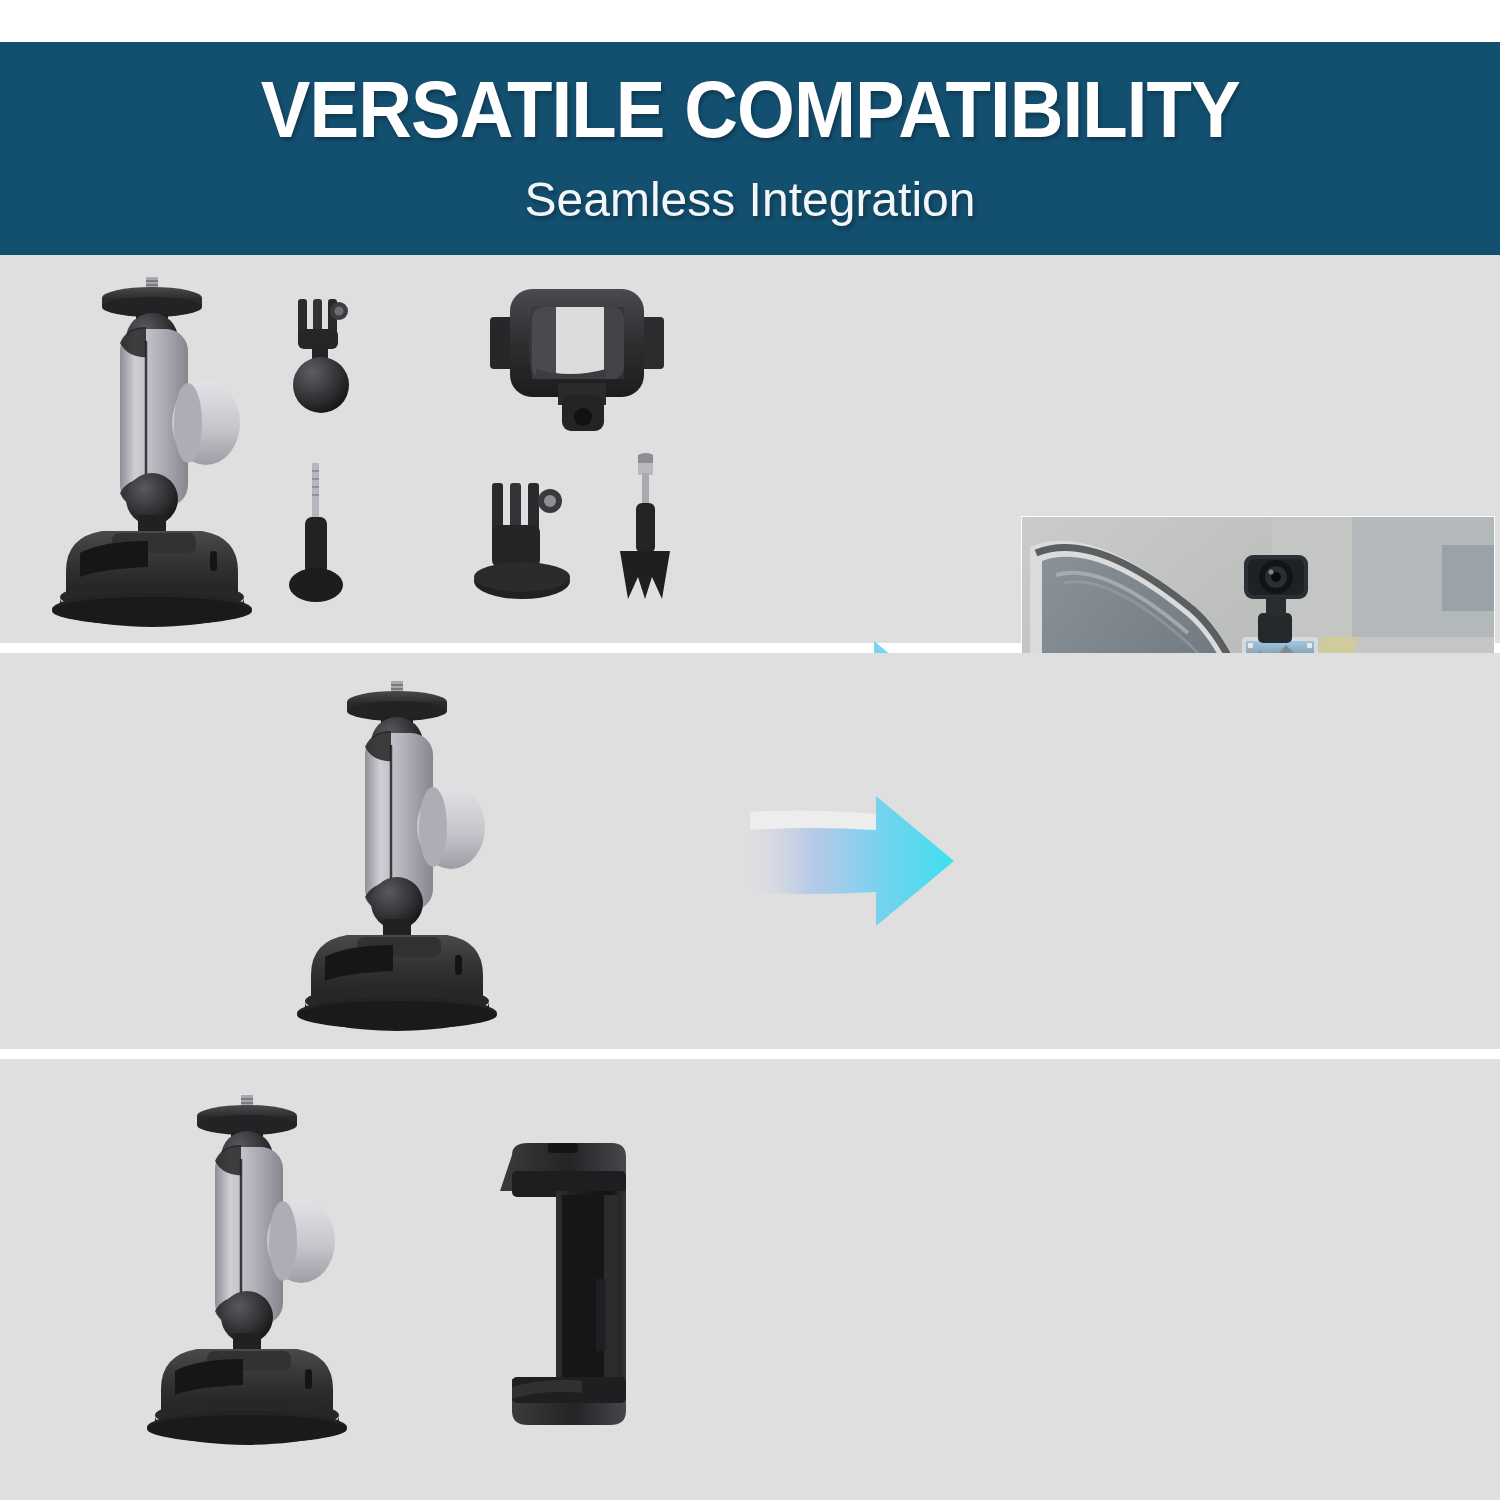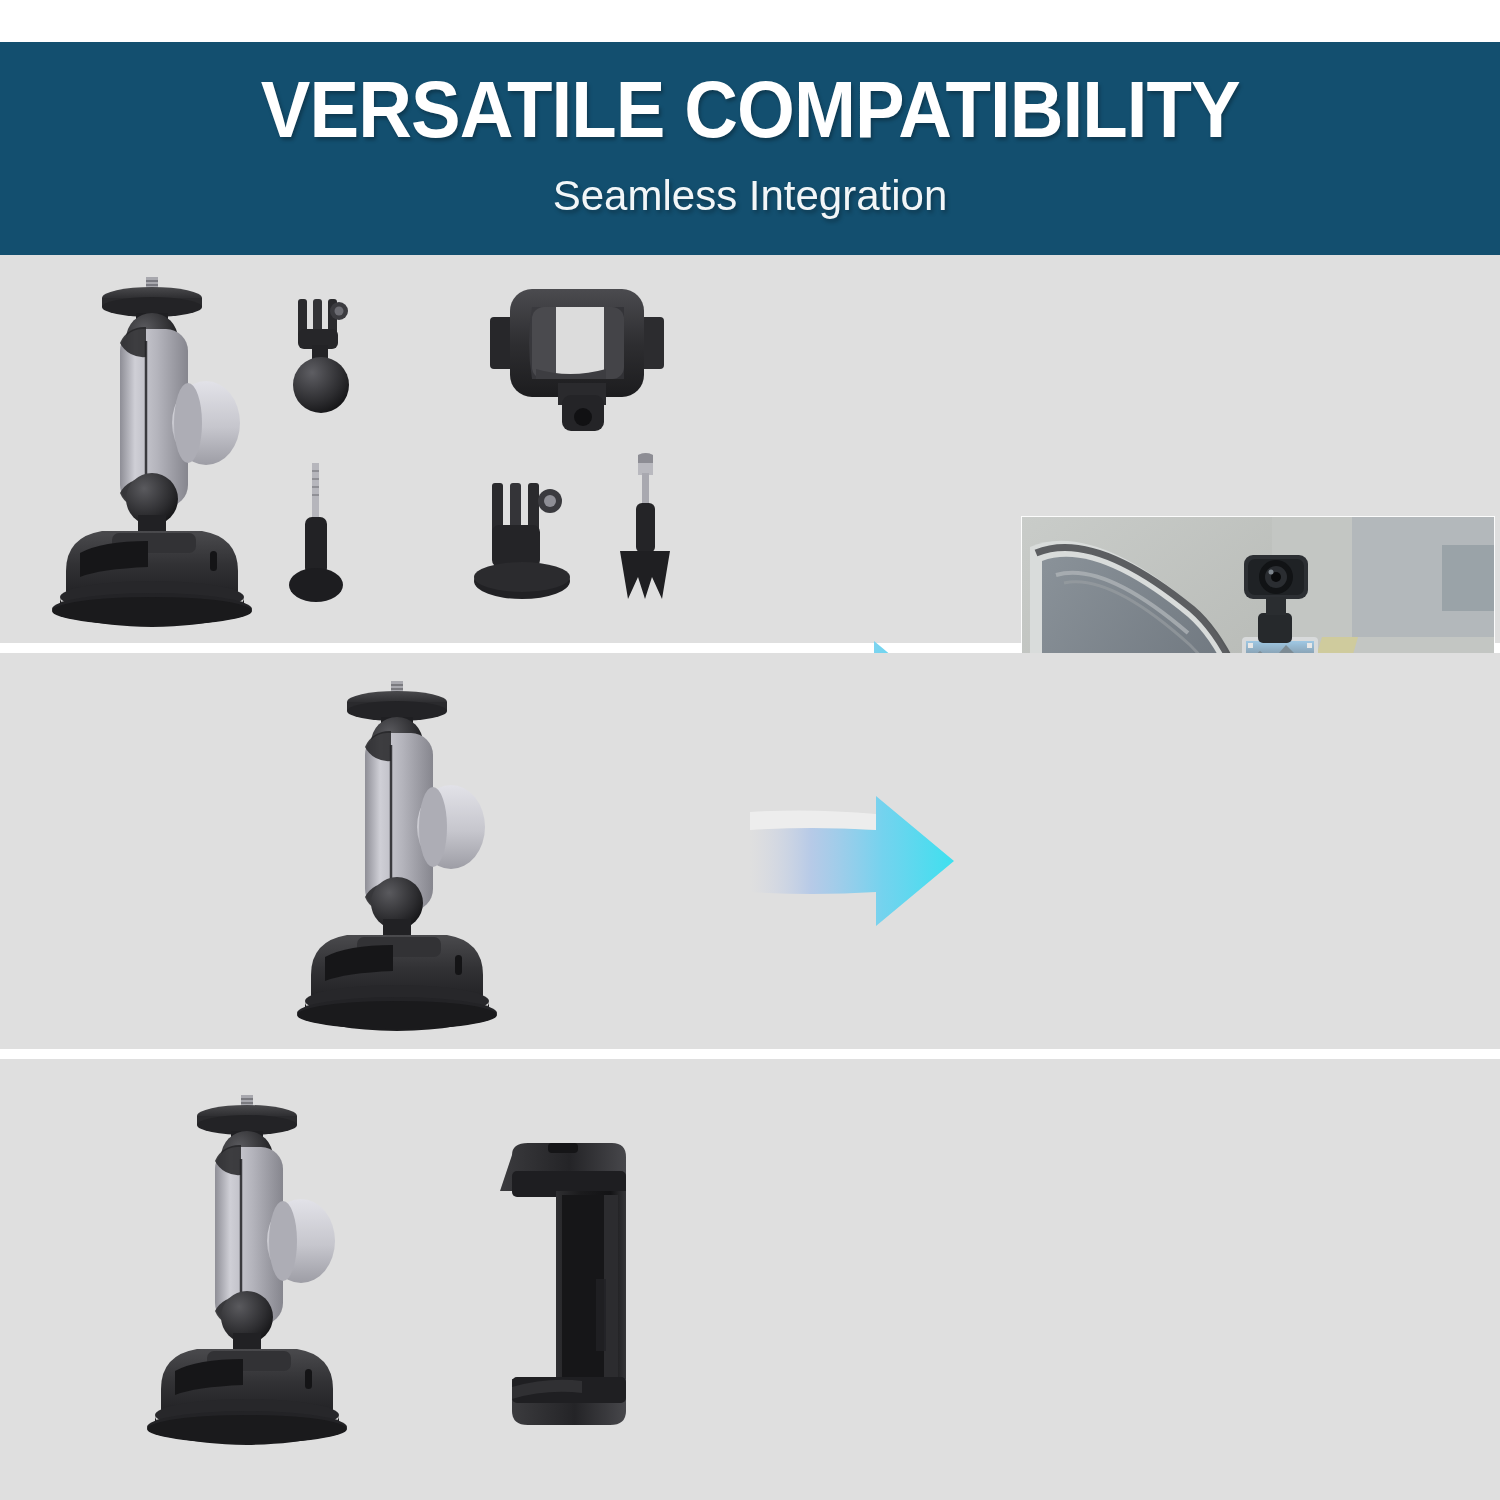--- a/index.html
+++ b/index.html
@@ -23,21 +23,21 @@
     font-weight:700;
     color:#ffffff;
     letter-spacing:-1px;
     transform:scaleX(0.93);
     white-space:nowrap;
     text-shadow:2px 3px 4px rgba(0,0,0,0.28);
     line-height:1.05;
   }
   .header-sub {
     margin-top:20px;
-    font-size:42px;
+    font-size:48px;
     font-weight:400;
     color:#f2f6f8;
     letter-spacing:0px;
     white-space:nowrap;
     text-shadow:2px 3px 4px rgba(0,0,0,0.3);
   }
 
   
   .row {
     position:absolute; left:0; width:1500px;

